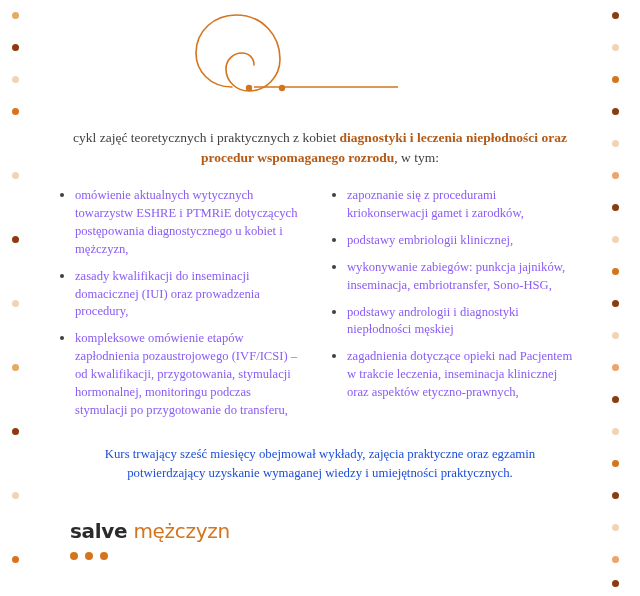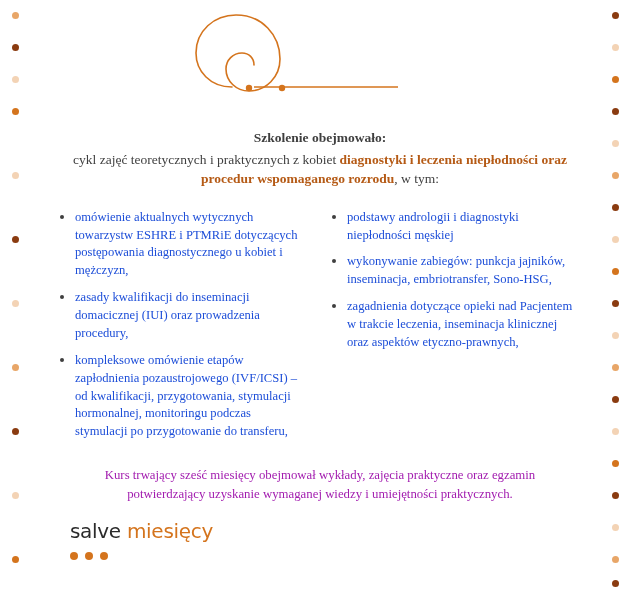--- a/index.html
+++ b/index.html
@@ -74,56 +74,56 @@
     list-style: none;
     margin: 0;
     padding: 0;
   }
   ul.bullets > li {
     position: relative;
     padding-left: 17px;
     margin-bottom: 9px;
     font-size: 12.6px;
     line-height: 1.42;
-    color: #1d4ed8;
+    color: #8b5cf6;
   }
   ul.bullets > li::before {
     content: "";
     position: absolute;
     left: 2px;
     top: 6px;
     width: 4px;
     height: 4px;
     border-radius: 50%;
     background: #3f3f3f;
   }
 
   .closing {
     margin-top: 16px;
     text-align: center;
     font-size: 12.8px;
     line-height: 1.5;
-    color: #a21caf;
+    color: #1d4ed8;
     padding: 0 14px;
   }
 
   
   .logo-block {
     position: absolute;
     left: 70px;
     top: 519px;
   }
   .logo-text {
     font-family: "DejaVu Sans", sans-serif;
     font-size: 20px;
     letter-spacing: -0.3px;
   }
   .logo-text .salve {
     color: #2b2b2b;
-    font-weight: normal;
+    font-weight: bold;
   }
   .logo-text .plodnosc {
     color: #d4741d;
     font-weight: normal;
   }
   .logo-dots {
     margin-top: 9px;
     display: flex;
     gap: 7px;
   }
@@ -185,49 +185,50 @@
              C 79 44, 84 49, 84 56" fill="none" stroke="#d4741d" stroke-width="1.6" stroke-linecap="round"></path>
     <line x1="84" y1="78" x2="228" y2="78" stroke="#d4741d" stroke-width="1.4"></line>
     <circle cx="79" cy="79" r="3.2" fill="#d4741d"></circle>
     <circle cx="112" cy="79" r="3.2" fill="#d4741d"></circle>
   </svg>
 </div>
 
 <div class="content">
 
   <div class="intro">
-    <div class="intro-line1 b">Szkolenie obejmowało:</div>
     <div>
       <span>cykl zajęć teoretycznych i praktycznych z kobiet </span><span class="accent">diagnostyki i leczenia niepłodności oraz procedur wspomaganego rozrodu</span><span>, w tym:</span>
     </div>
   </div>
 
   <div class="columns">
     <div class="col">
       <ul class="bullets">
         <li>omówienie aktualnych wytycznych towarzystw ESHRE i PTMRiE dotyczących postępowania diagnostycznego u kobiet i mężczyzn,</li>
         <li>zasady kwalifikacji do inseminacji domacicznej (IUI) oraz prowadzenia procedury,</li>
         <li>kompleksowe omówienie etapów zapłodnienia pozaustrojowego (IVF/ICSI) – od kwalifikacji, przygotowania, stymulacji hormonalnej, monitoringu podczas stymulacji po przygotowanie do transferu,</li>
       </ul>
     </div>
     <div class="col">
       <ul class="bullets">
+        <li>zapoznanie się z procedurami kriokonserwacji gamet i zarodków,</li>
+        <li>podstawy embriologii klinicznej,</li>
+        <li>wykonywanie zabiegów: punkcja jajników, inseminacja, embriotransfer, Sono-HSG,</li>
         <li>podstawy andrologii i diagnostyki niepłodności męskiej</li>
-        <li>wykonywanie zabiegów: punkcja jajników, inseminacja, embriotransfer, Sono-HSG,</li>
         <li>zagadnienia dotyczące opieki nad Pacjentem w trakcie leczenia, inseminacja klinicznej oraz aspektów etyczno-prawnych,</li>
       </ul>
     </div>
   </div>
 
   <div class="closing">Kurs trwający sześć miesięcy obejmował wykłady, zajęcia praktyczne oraz egzamin potwierdzający uzyskanie wymaganej wiedzy i umiejętności praktycznych.</div>
 
 </div>
 
 <div class="logo-block">
   <div class="logo-text">
-    <span class="salve">salve</span><span class="plodnosc"> miesięcy</span>
+    <span class="salve">salve</span><span class="plodnosc"> mężczyzn</span>
   </div>
   <div class="logo-dots" id="logo-dots">
       <div class="ld"></div>
       <div class="ld"></div>
       <div class="ld"></div>
     </div>
 </div>
 
 </body></html>

